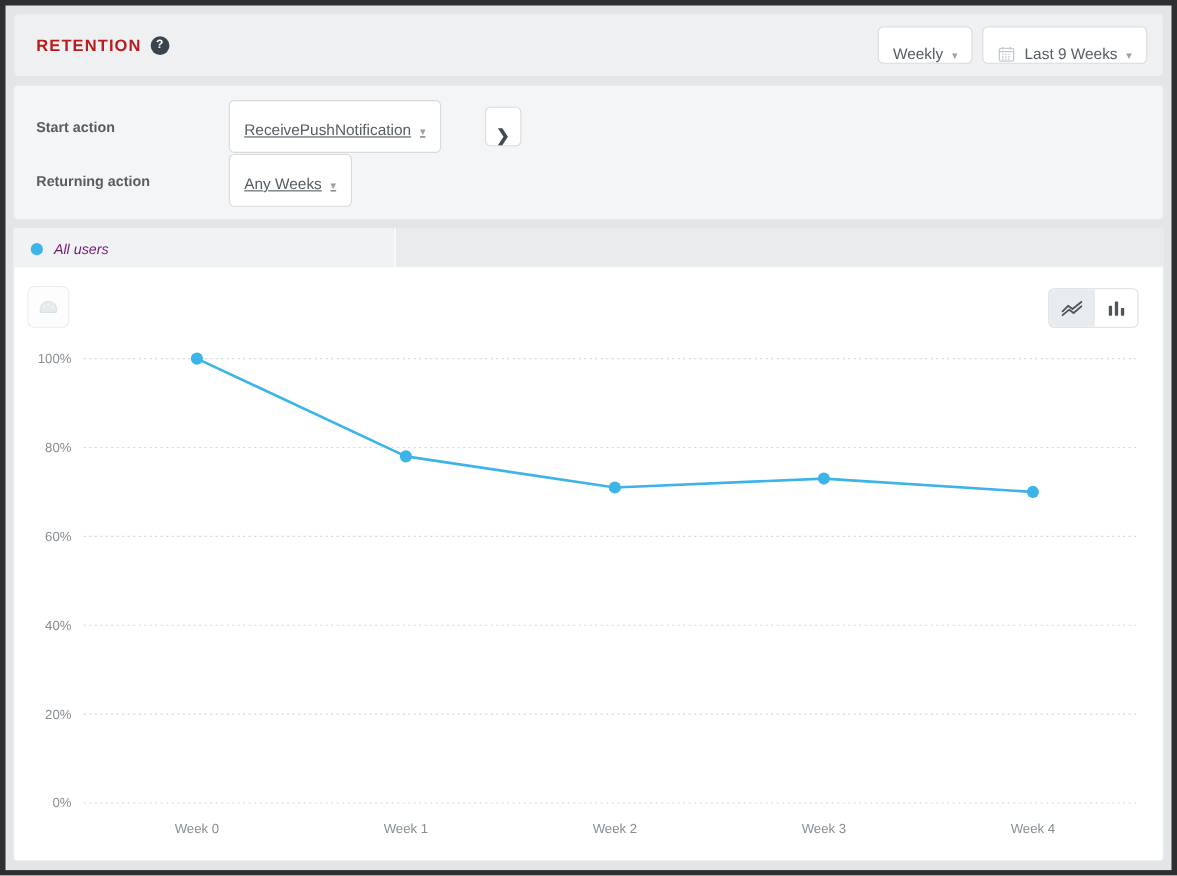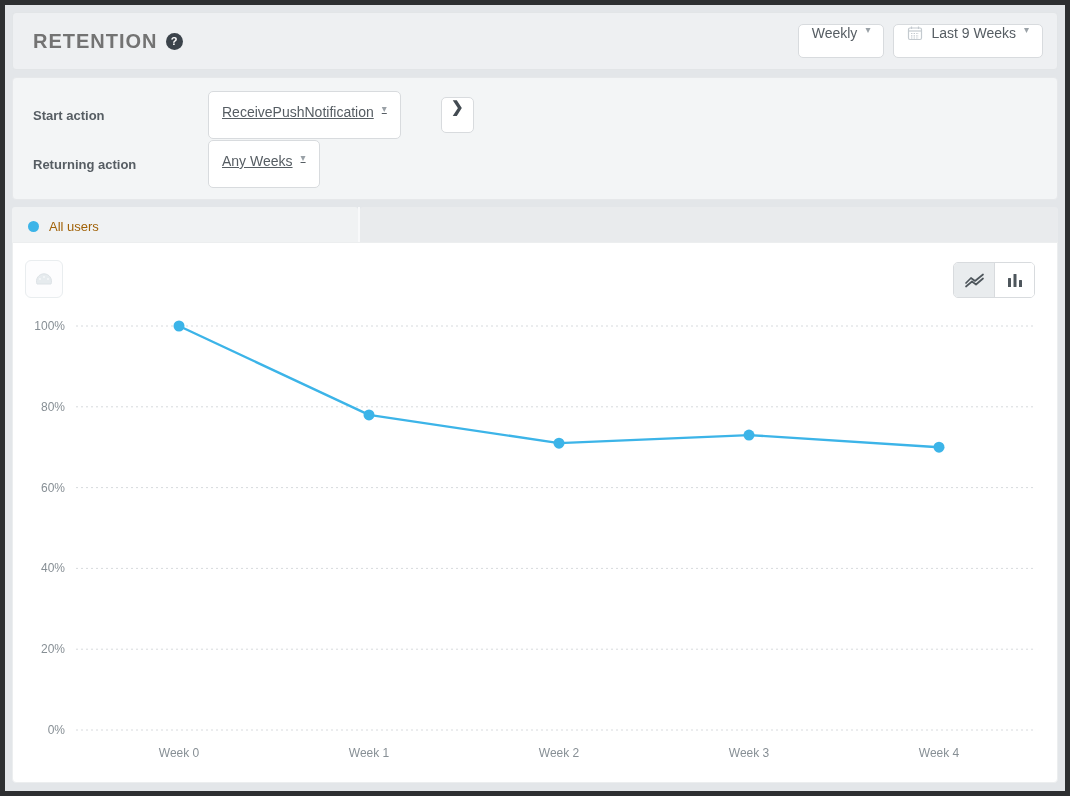--- a/index.html
+++ b/index.html
@@ -10,29 +10,29 @@
     border:5px solid #2d2f31; background:#e3e6e9; overflow:hidden;
   }
   .card { position:absolute; left:7px; width:1046px; }
 
   
   .header-card {
     top:7px; height:58px; background:#eef0f2; border:1px solid #e2e5e7;
     border-radius:4px; display:flex; align-items:center; padding:0 14px 0 20px;
   }
   .title-wrap { display:flex; align-items:center; gap:8px; flex:1; }
-  .page-title { font-size:20px; font-weight:700; letter-spacing:1px; color:#737373; }
+  .page-title { font-size:15px; font-weight:700; letter-spacing:1px; color:#b91c1c; }
   .help-badge {
     width:17px; height:17px; border-radius:50%; background:#3b434b; color:#ffffff;
     font-size:11px; font-weight:700; display:flex; align-items:center; justify-content:center;
     cursor:pointer;
   }
   .btn {
     background:#ffffff; border:1px solid #d8dbde; border-radius:5px;
-    color:#565d63; font-size:14px; display:inline-flex; align-items:flex-start;
+    color:#565d63; font-size:14px; display:inline-flex; align-items:flex-end;
     gap:8px; cursor:pointer; font-family:"Liberation Sans", sans-serif;
   }
   .hdr-btn { height:34px; padding:0 13px; }
   .caret { font-size:10px; color:#9aa1a7; line-height:1; }
   .hdr-right { display:flex; gap:9px; }
 
   
   .filter-card {
     top:72px; height:123px; background:#f3f5f6; border:1px solid #e6e8ea;
     border-radius:4px; padding:19px 0 0 20px;
@@ -45,21 +45,21 @@
     font-size:15px; font-weight:700; color:#434b52; gap:0;
   }
 
   
   .tab-bar { top:202px; height:38px; display:flex; }
   .seg-tab {
     width:346px; background:#f0f2f3; display:flex; align-items:center;
     padding-left:16px; gap:10px; cursor:pointer; border-radius:3px 3px 0 0;
   }
   .seg-dot { width:11px; height:11px; border-radius:50%; }
-  .seg-label { font-size:13px; color:#a16207; }
+  .seg-label { font-size:13px; color:#701a75;font-style:italic; }
   .tab-divider { width:2px; background:#f8f9fa; }
   .tab-rest { flex:1; background:#e9ebed; border-radius:3px 3px 0 0; }
 
   
   .chart-card { top:237px; height:541px; background:#ffffff; border:1px solid #eceeef; border-radius:0 0 4px 4px; }
   .gauge-btn {
     position:absolute; left:12px; top:17px; width:38px; height:38px;
     border:1px solid #e9edef; border-radius:6px; background:#fdfdfe;
     display:flex; align-items:center; justify-content:center; cursor:pointer;
   }

